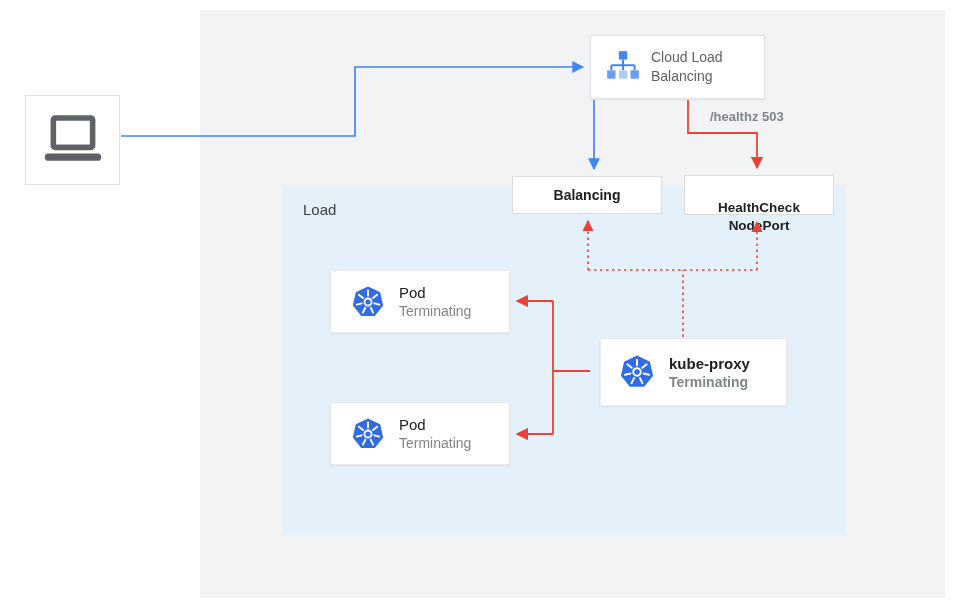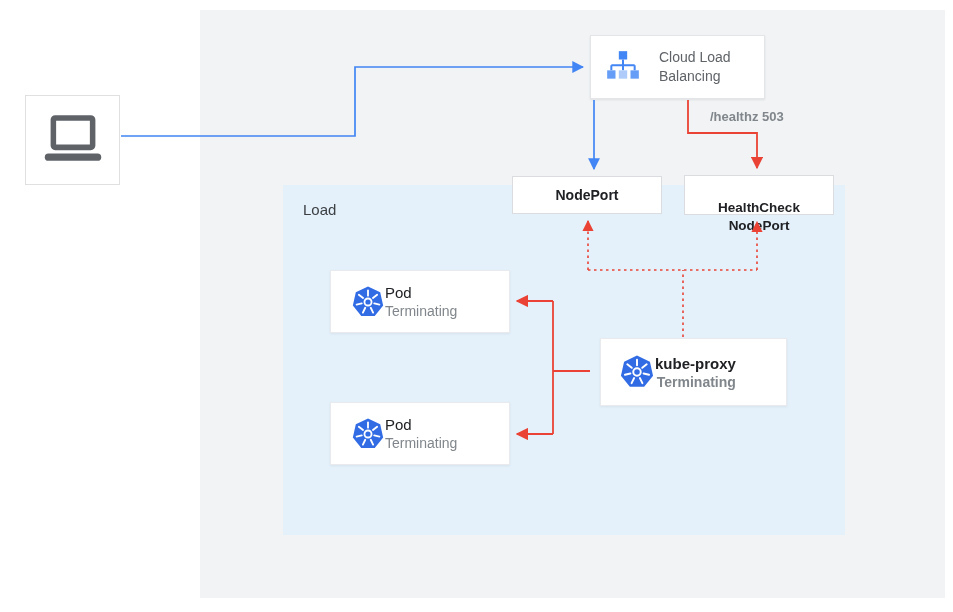--- a/index.html
+++ b/index.html
@@ -11,39 +11,39 @@
   .nodes-region { position:absolute; left:283px; top:185px; width:562px; height:350px; background:#e4f1fb; }
   .nodes-label { position:absolute; left:303px; top:201px; font-size:15px; color:#3c4043; }
 
   .box { position:absolute; background:#ffffff; border:1px solid #dadce0; box-sizing:border-box; }
 
   .client-box { left:25px; top:95px; width:95px; height:90px; border-color:#e0e0e0;
     display:flex; align-items:center; justify-content:center; }
 
   .clb-box { left:590px; top:35px; width:175px; height:64px; border-color:#e3e5e8;
     box-shadow:0 1px 2px rgba(60,64,67,.10);
-    display:flex; align-items:center; gap:16px; padding:0 12px; }
+    display:flex; align-items:center; gap:8px; padding:0 12px; }
   .clb-label { color:#5f6368; font-size:14px; line-height:1.35; width:84px; }
 
   .healthz { position:absolute; left:694px; top:109px; font-size:13px; font-weight:bold; color:#80868b;margin-left:16px; }
 
   .nodeport-box { left:512px; top:176px; width:150px; height:38px;
     display:flex; align-items:center; justify-content:center;
     font-weight:bold; font-size:14px; color:#202124; }
   .hc-box { left:684px; top:175px; width:150px; height:40px;
     display:flex; align-items:center; justify-content:center; }
   .hc-label { width:102px; text-align:center; font-weight:bold; font-size:13.5px; line-height:1.3; color:#202124;margin-top:44px; }
 
-  .entity { display:flex; align-items:center; padding-left:20px;
+  .entity { display:flex; align-items:center; gap:14px; padding-left:20px;
     border-color:#e8eaed; box-shadow:0 1px 2px rgba(60,64,67,.08); }
   .pod1 { left:330px; top:270px; width:180px; height:63px; }
   .pod2 { left:330px; top:402px; width:180px; height:63px; }
   .kp-box { left:600px; top:338px; width:187px; height:68px; padding-left:18px;font-weight:bold; }
   .box-title { font-size:15px; color:#202124; }
-  .box-sub { font-size:14px; color:#80868b; margin-top:2px;text-align:right; }
+  .box-sub { font-size:14px; color:#80868b; margin-top:2px; }
 
   .lines { position:absolute; left:0; top:0; pointer-events:none; }
 </style>
 </head>
 <body>
 
 <div class="canvas">
 
   <div class="panel"></div>
 
@@ -63,21 +63,21 @@
       <path d="M24 15 v7 M10 22 h28 M10 22 v6 M24 22 v6 M38 22 v6" stroke="#4285f4" stroke-width="2.4" fill="none"></path>
       <rect x="5" y="28" width="10" height="10" fill="#669df6"></rect>
       <rect x="19" y="28" width="10" height="10" fill="#aecbfa"></rect>
       <rect x="33" y="28" width="10" height="10" fill="#669df6"></rect>
     </svg>
     <div class="clb-label">Cloud Load Balancing</div>
   </div>
 
   <div class="healthz">/healthz 503</div>
 
-  <div class="box nodeport-box">NodePort</div>
+  <div class="box nodeport-box">Balancing</div>
 
   <div class="box hc-box">
     <div class="hc-label">HealthCheck NodePort</div>
   </div>
 
   <div class="box entity pod1">
     <svg width="34" height="34" viewBox="0 0 48 48">
       <polygon points="24,2 41.2,10.3 45.4,28.9 33.5,43.8 14.5,43.8 2.6,28.9 6.8,10.3" fill="#326ce5"></polygon>
       <circle cx="24" cy="24" r="5" fill="none" stroke="#ffffff" stroke-width="2.6"></circle>
       <path d="M24 15 L24 7.5 M31 18.4 L36.9 13.7 M32.8 26 L40.1 27.7 M27.9 32.1 L31.2 38.9 M20.1 32.1 L16.8 38.9 M15.2 26 L7.9 27.7 M17 18.4 L11.1 13.7" stroke="#ffffff" stroke-width="2.6" stroke-linecap="round"></path>

